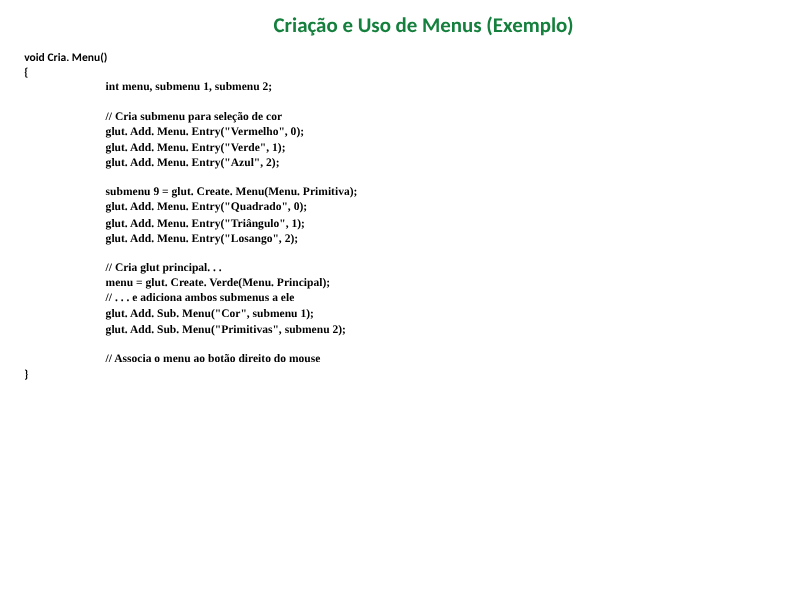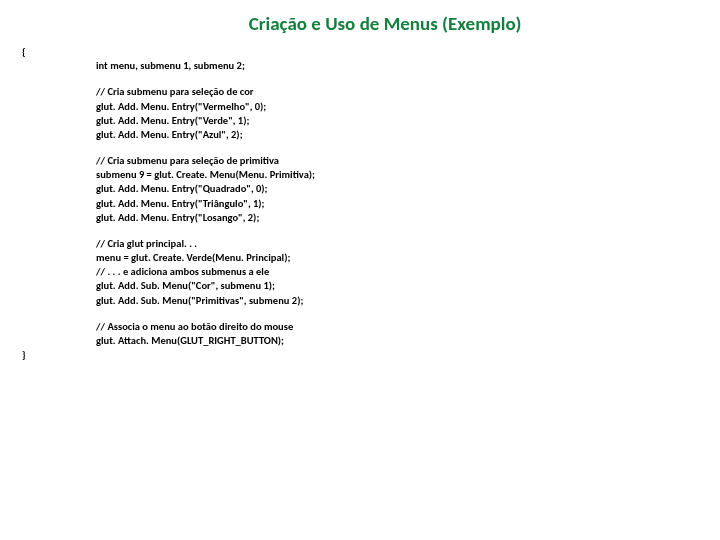--- a/index.html
+++ b/index.html
@@ -27,58 +27,58 @@
       font-size: 10.5px;
       line-height: 1.35;
       color: #000;
     }
     .code-line {
       white-space: pre;
       font-weight: bold;
     }
     .indent-1 {
       padding-left: 74px;
+      font-family: Liberation Serif, serif;
     }
     .block-gap {
       height: 12px;
     }
     .close-brace {
       padding-left: 0;
     }
   </style>
 </head>
 <body>
 
 <div class="title">Criação e Uso de Menus (Exemplo)</div>
 
 <div class="code-block">
+  <div class="code-line">void Cria. Menu()</div>
   <div class="code-line">{</div>
   <div class="code-line indent-1">int menu, submenu 1, submenu 2;</div>
 
   <div class="block-gap"></div>
 
   <div class="code-line indent-1">// Cria submenu para seleção de cor</div>
   <div class="code-line indent-1">glut. Add. Menu. Entry("Vermelho", 0);</div>
   <div class="code-line indent-1">glut. Add. Menu. Entry("Verde", 1);</div>
   <div class="code-line indent-1">glut. Add. Menu. Entry("Azul", 2);</div>
 
   <div class="block-gap"></div>
 
-  <div class="code-line indent-1">// Cria submenu para seleção de primitiva</div>
   <div class="code-line indent-1">submenu 9 = glut. Create. Menu(Menu. Primitiva);</div>
   <div class="code-line indent-1">glut. Add. Menu. Entry("Quadrado", 0);</div>
   <div class="code-line indent-1">glut. Add. Menu. Entry("Triângulo", 1);</div>
   <div class="code-line indent-1">glut. Add. Menu. Entry("Losango", 2);</div>
 
   <div class="block-gap"></div>
 
   <div class="code-line indent-1">// Cria glut principal. . .</div>
   <div class="code-line indent-1">menu = glut. Create. Verde(Menu. Principal);</div>
   <div class="code-line indent-1">// . . . e adiciona ambos submenus a ele</div>
   <div class="code-line indent-1">glut. Add. Sub. Menu("Cor", submenu 1);</div>
   <div class="code-line indent-1">glut. Add. Sub. Menu("Primitivas", submenu 2);</div>
 
   <div class="block-gap"></div>
 
   <div class="code-line indent-1">// Associa o menu ao botão direito do mouse</div>
-  <div class="code-line indent-1">glut. Attach. Menu(GLUT_RIGHT_BUTTON);</div>
   <div class="code-line close-brace">}</div>
 </div>
 
 </body></html>

